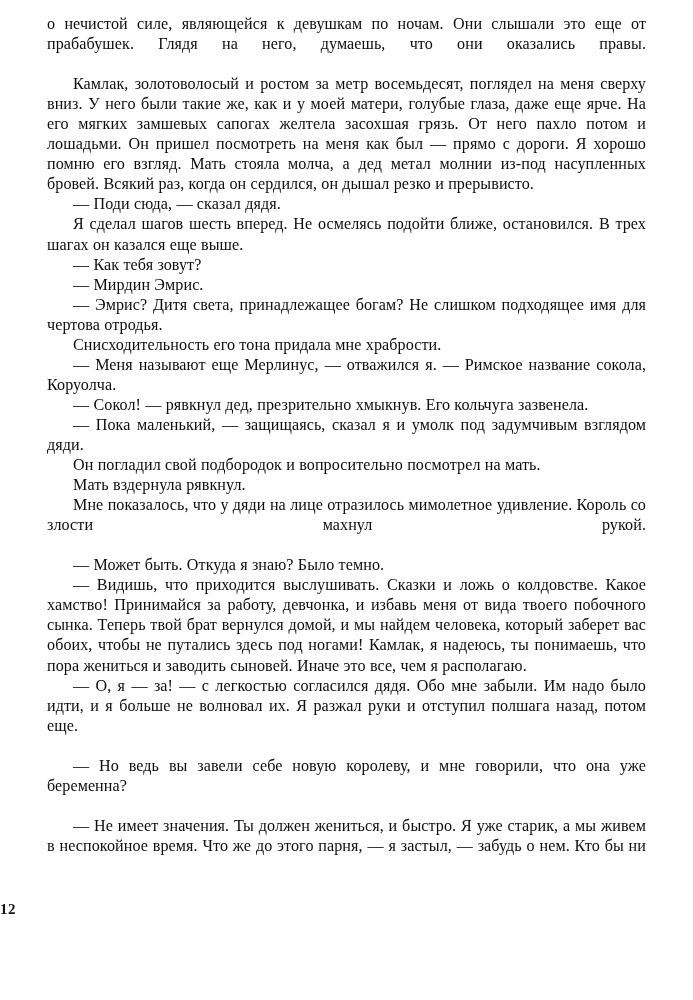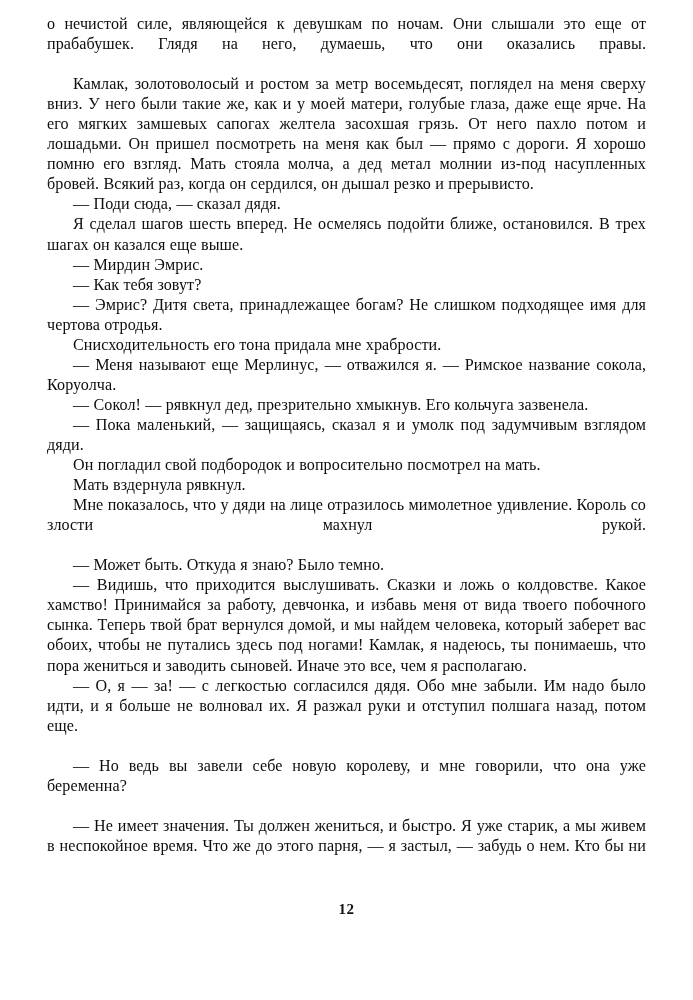--- a/index.html
+++ b/index.html
@@ -51,41 +51,40 @@
     display: inline-block;
     width: 100%;
     height: 0;
   }
 
   .folio {
     position: absolute;
     left: 0;
     right: 0;
     top: 901px;
-    text-align: center;
     font-family: "Liberation Serif", "DejaVu Serif", serif;
     font-size: 15px;
     font-weight: 700;
     color: #121212;
     letter-spacing: 0.04em;
   }
 </style>
 </head>
 <body>
 
 <div class="page">
 
   <div class="text-block">
 
     <p class="para cont force-just">о нечистой силе, являющейся к девушкам по ночам. Они слышали это еще от прабабушек. Глядя на него, думаешь, что они оказались правы.</p>
     <p class="para">Камлак, золотоволосый и ростом за метр восемьдесят, поглядел на меня сверху вниз. У него были такие же, как и у моей матери, голубые глаза, даже еще ярче. На его мягких замшевых сапогах желтела засохшая грязь. От него пахло потом и лошадьми. Он пришел посмотреть на меня как был — прямо с дороги. Я хорошо помню его взгляд. Мать стояла молча, а дед метал молнии из-под насупленных бровей. Всякий раз, когда он сердился, он дышал резко и прерывисто.</p>
     <p class="para">— Поди сюда, — сказал дядя.</p>
     <p class="para">Я сделал шагов шесть вперед. Не осмелясь подойти ближе, остановился. В трех шагах он казался еще выше.</p>
+    <p class="para">— Как тебя зовут?</p>
     <p class="para">— Мирдин Эмрис.</p>
-    <p class="para">— Как тебя зовут?</p>
     <p class="para">— Эмрис? Дитя света, принадлежащее богам? Не слишком подходящее имя для чертова отродья.</p>
     <p class="para">Снисходительность его тона придала мне храбрости.</p>
     <p class="para">— Меня называют еще Мерлинус, — отважился я. — Римское название сокола, Коруолча.</p>
     <p class="para">— Сокол! — рявкнул дед, презрительно хмыкнув. Его кольчуга зазвенела.</p>
     <p class="para">— Пока маленький, — защищаясь, сказал я и умолк под задумчивым взглядом дяди.</p>
     <p class="para">Он погладил свой подбородок и вопросительно посмотрел на мать.</p>
     <p class="para">Мать вздернула рявкнул.</p>
     <p class="para force-just">Мне показалось, что у дяди на лице отразилось мимолетное удивление. Король со злости махнул рукой.</p>
     <p class="para">— Может быть. Откуда я знаю? Было темно.</p>
     <p class="para">— Видишь, что приходится выслушивать. Сказки и ложь о колдовстве. Какое хамство! Принимайся за работу, девчонка, и избавь меня от вида твоего побочного сынка. Теперь твой брат вернулся домой, и мы найдем человека, который заберет вас обоих, чтобы не путались здесь под ногами! Камлак, я надеюсь, ты понимаешь, что пора жениться и заводить сыновей. Иначе это все, чем я располагаю.</p>

